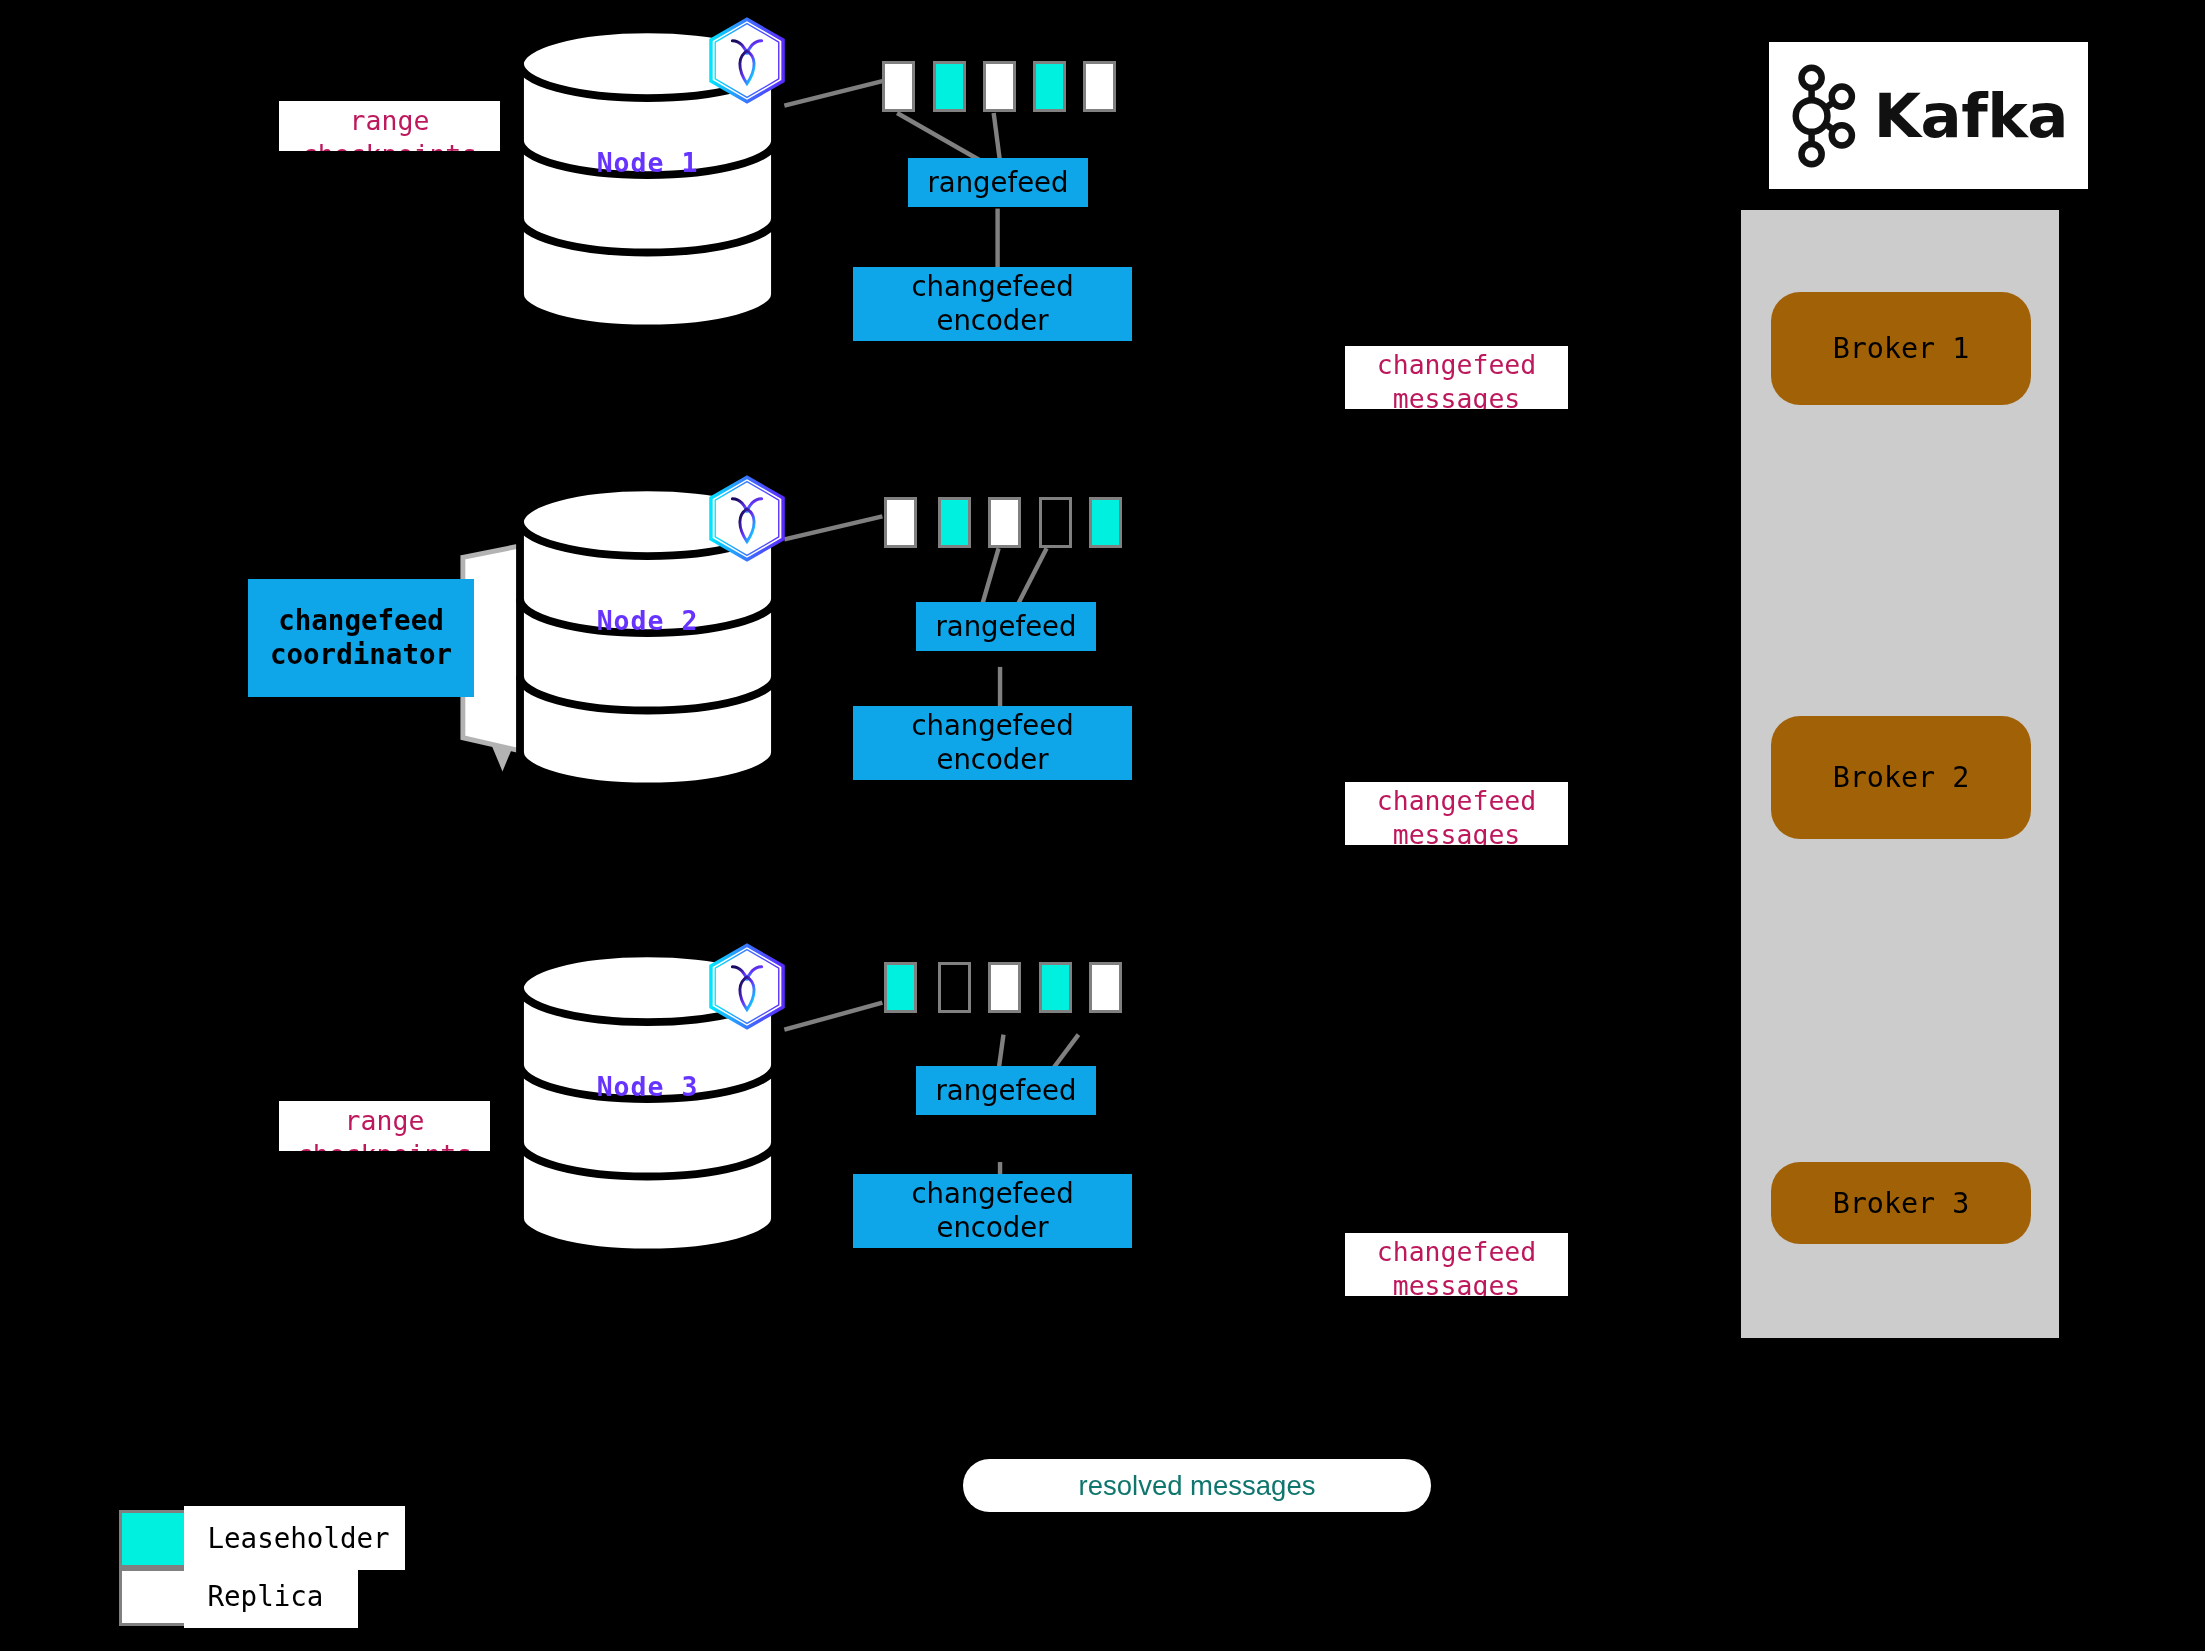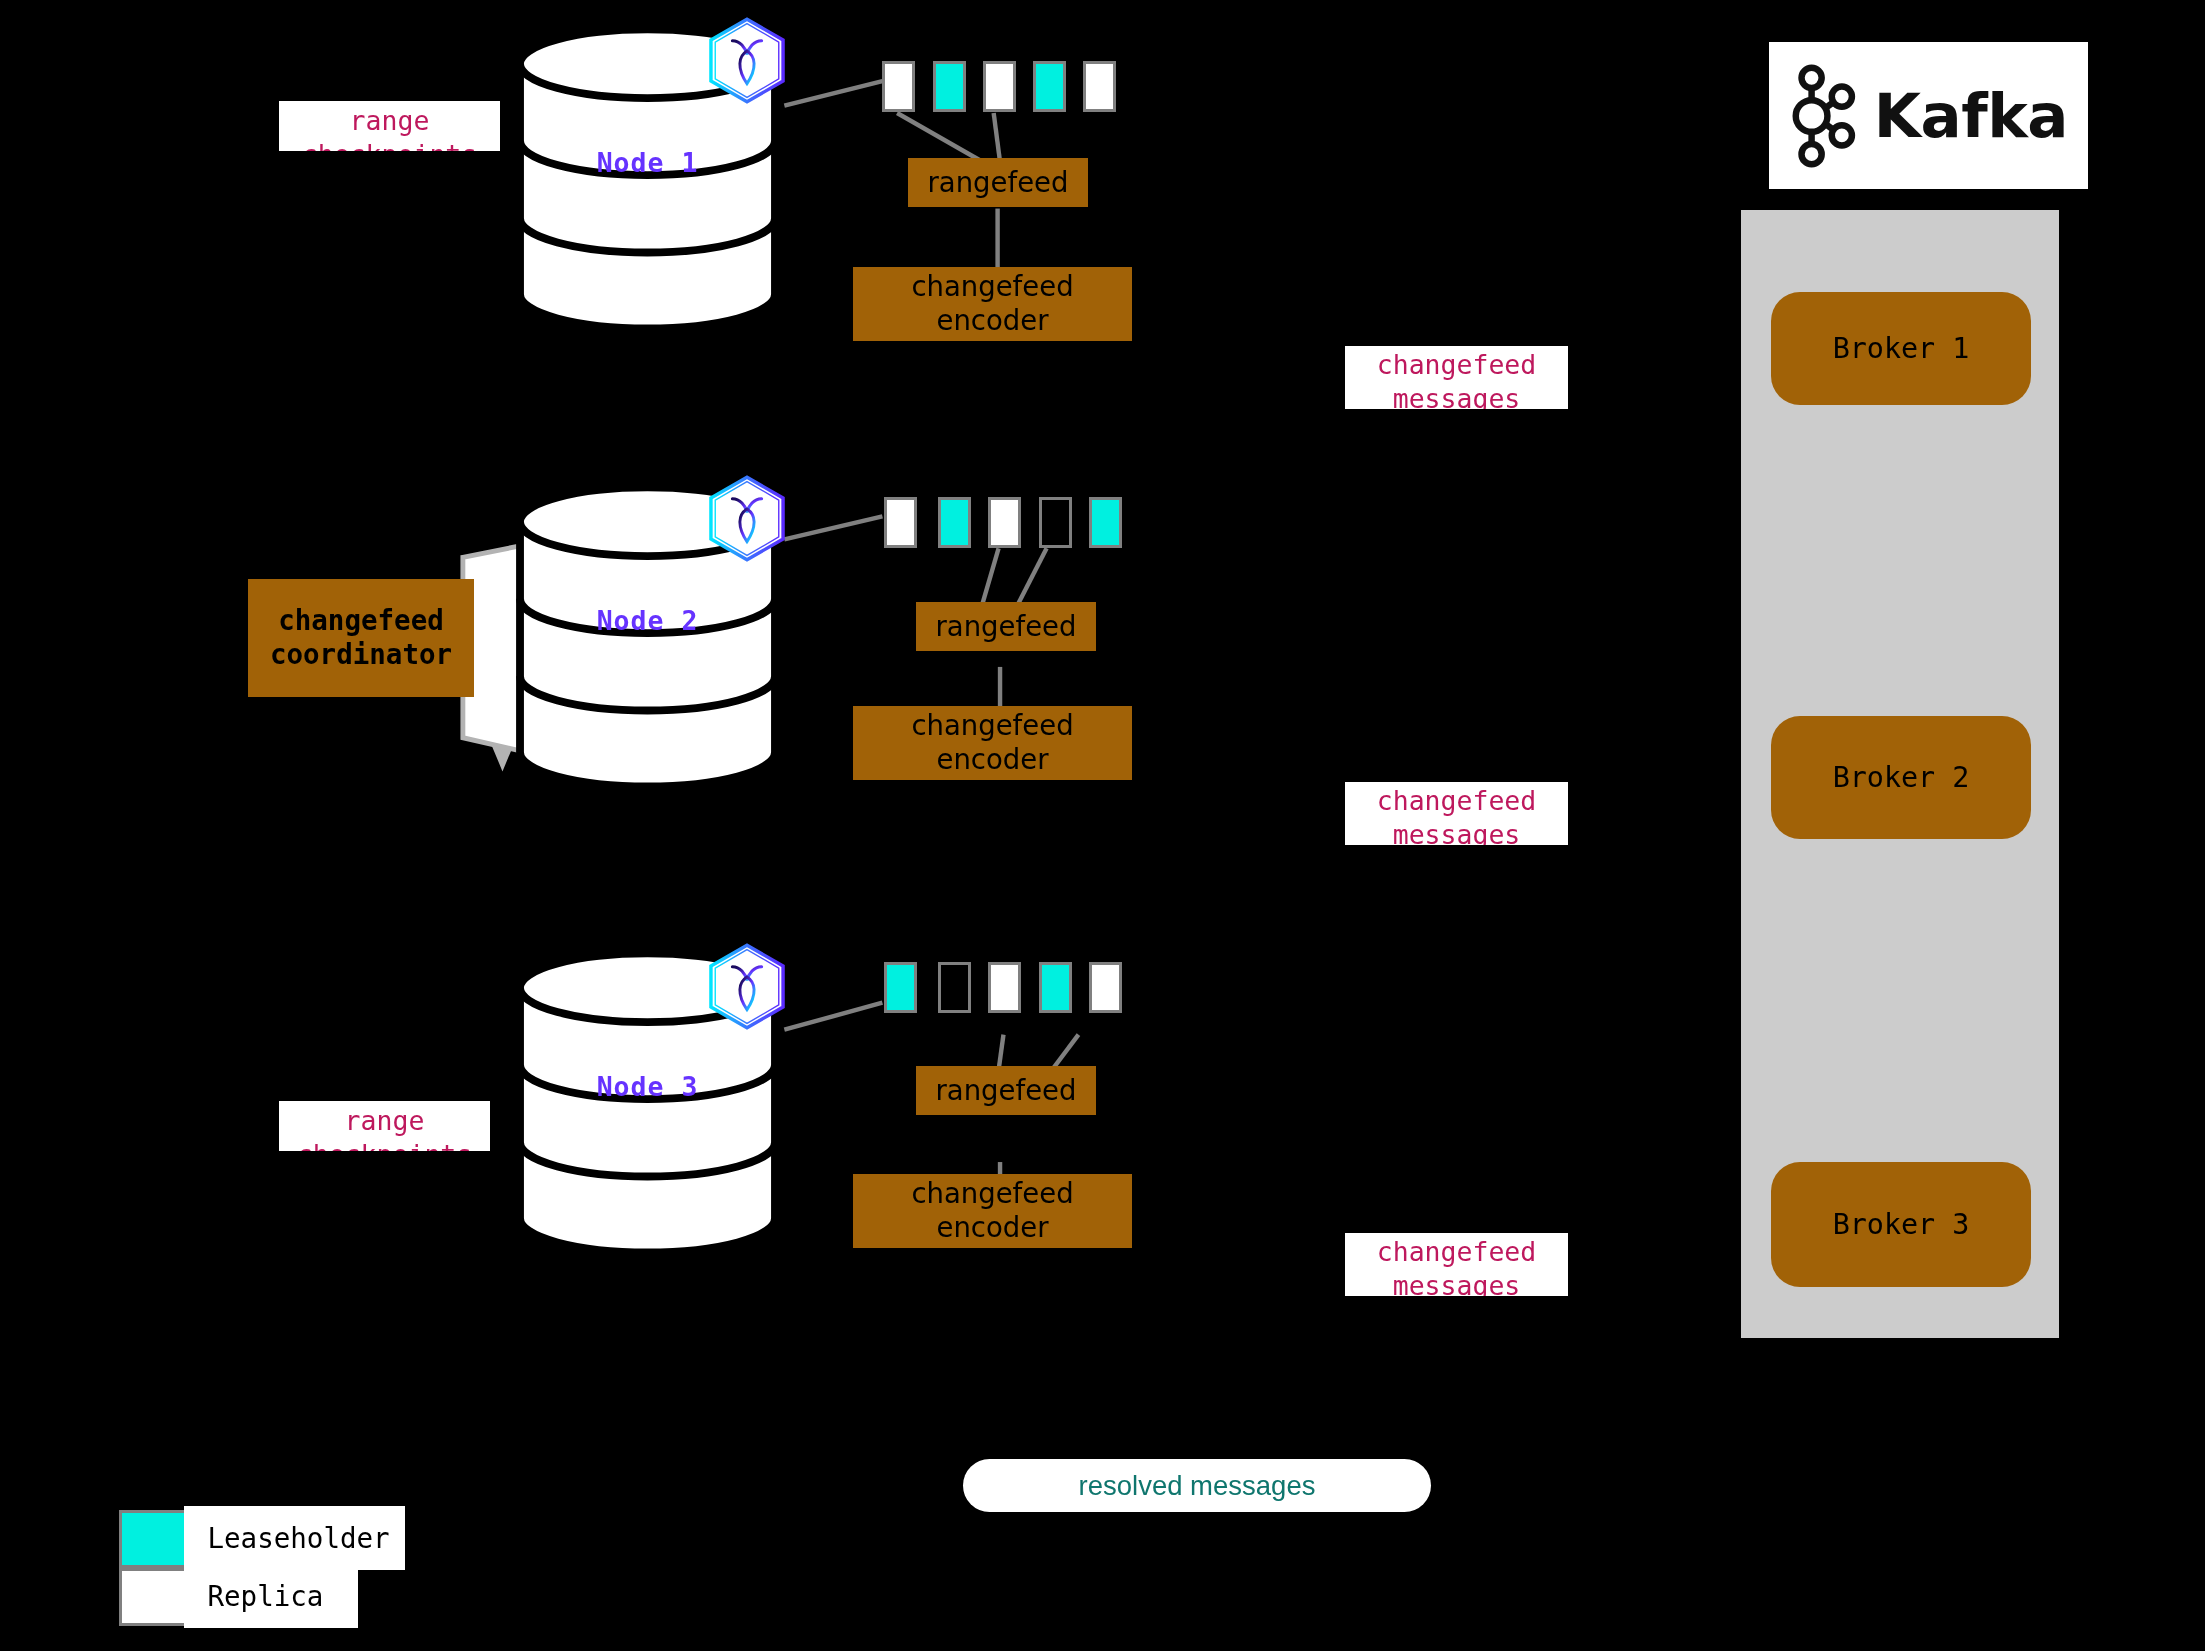--- a/index.html
+++ b/index.html
@@ -25,21 +25,21 @@
     background: #ffffff;
     color: #be185d;
     text-align: center;
     font-family: "DejaVu Sans Mono", monospace;
     overflow: hidden;
     white-space: pre-line;
     line-height: 1.28;
   }
   .gbox {
     position: absolute;
-    background: #a16207;
+    background: #0ea5e9;
     color: #000000;
     text-align: center;
     display: flex;
     align-items: center;
     justify-content: center;
     white-space: pre-line;
     line-height: 1.22;
     font-family: "DejaVu Sans", sans-serif;
   }
 
@@ -300,21 +300,21 @@
   </div>
 
   <div class="kafka-panel" style="left:1741px; top:210px; width:318px; height:1128px;"></div>
 
   <div class="broker" style="left:1771px; top:292px; width:260px; height:113px; font-size:28.4px;">
     <span>Broker 1</span>
   </div>
   <div class="broker" style="left:1771px; top:716px; width:260px; height:123px; font-size:28.4px;">
     <span>Broker 2</span>
   </div>
-  <div class="broker" style="left:1771px; top:1162px; width:260px; height:125px; font-size:28.4px;">
+  <div class="broker" style="left:1771px; top:1162px; width:260px; height:82px; font-size:28.4px;">
     <span>Broker 3</span>
   </div>
 
   <div class="pill" style="left:963px; top:1459px; width:468px; height:53px; font-size:27.5px;">
     <span>resolved messages</span>
   </div>
 
   <div class="legend-swatch leaseholder" style="left:119px; top:1510px; width:69px; height:58px; background:#00f0e0;"></div>
   <div class="legend-text" style="left:184px; top:1506px; width:221px; height:64px; font-size:27.5px;">Leaseholder</div>
 

